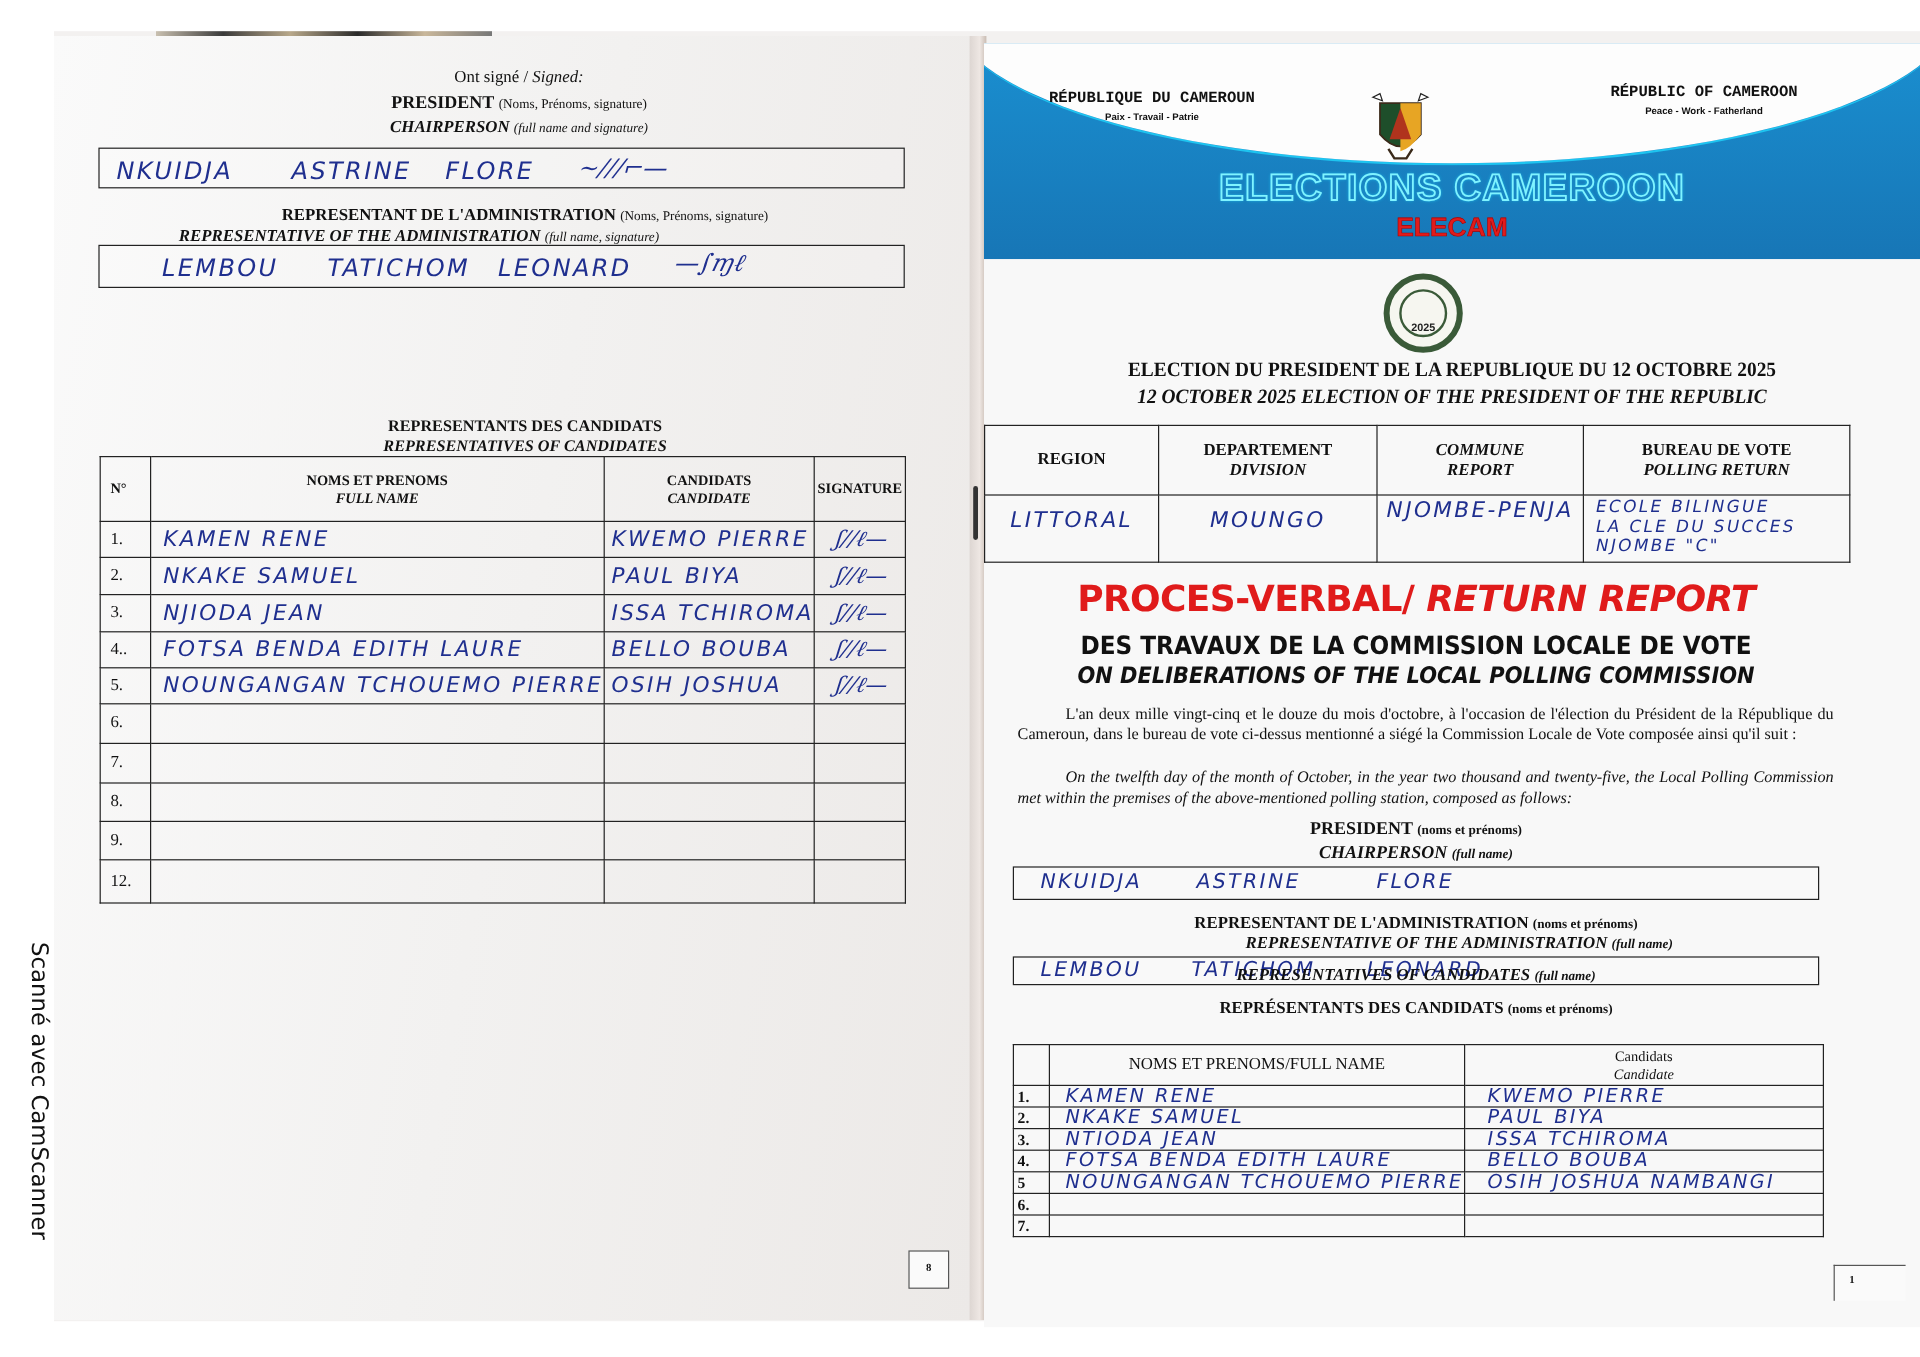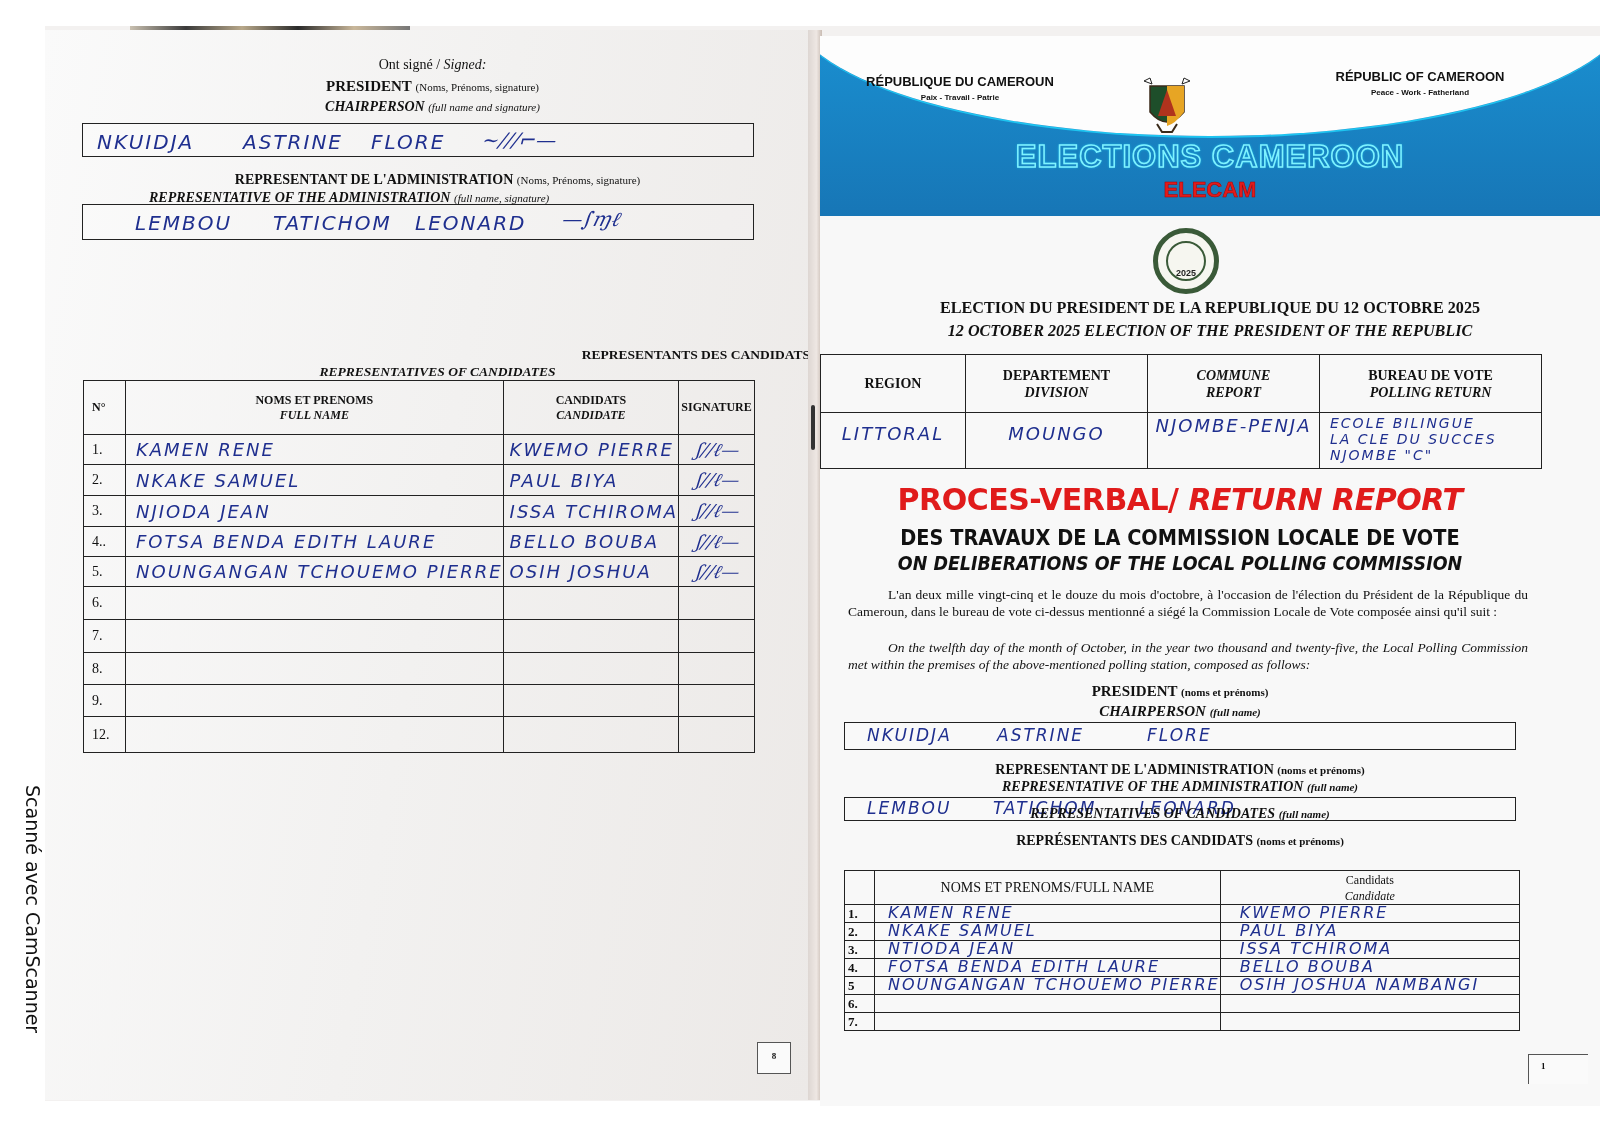--- a/index.html
+++ b/index.html
@@ -27,21 +27,21 @@
   table.cand th { font-size: 12px; font-weight: bold; text-align: center; line-height: 15px; }
   table.cand td.num { font-size: 14px; padding-left: 8px; }
   table.cand td .hand { font-size: 18px; padding-left: 10px; white-space: nowrap; }
 
   
   .banner { position: absolute; left: 0; top: 0; width: 780px; height: 180px; overflow: hidden; }
   .banner .blue { position: absolute; left: 0; top: 0; width: 780px; height: 180px; background: linear-gradient(180deg,#1a8fd0,#1776b6); }
   .banner .white-arc { position: absolute; left: -30px; top: -160px; width: 840px; height: 260px; background: #fdfdfd; border-radius: 0 0 50% 50%; }
   .banner .arc-line { position: absolute; left: -30px; top: -160px; width: 840px; height: 262px; border-radius: 0 0 50% 50%; border-bottom: 2px solid #1ec4f0; }
   .rep { position: absolute; font-family: "Liberation Sans", sans-serif; font-weight: bold; text-align: center; }
-  .rep .t1 { font-size: 13px; color: #111; }
+  .rep .t1 { font-size: 13px; color: #111; font-family: Liberation Mono, monospace; }
   .rep .t2 { font-size: 8px; color: #111; margin-top: 4px; }
   .emblem { position: absolute; left: 322px; top: 40px; width: 50px; height: 60px; }
   .elections { position: absolute; left: 0; top: 103px; width: 780px; text-align: center; font-family: "Liberation Sans", sans-serif; font-weight: bold; font-size: 31px; color: #1886c4; letter-spacing: 1px; -webkit-text-stroke: 1.5px #7ff3ff; text-shadow: 0 0 3px #1cd9ff; }
   .elecam { position: absolute; left: 0; top: 141px; width: 780px; text-align: center; font-family: "Liberation Sans", sans-serif; font-weight: bold; font-size: 22px; color: #e11b1b; -webkit-text-stroke: 0.5px #a00; }
 
   .seal { position: absolute; left: 333px; top: 192px; width: 66px; height: 66px; border-radius: 50%; border: 5px solid #3a5a38; background: #f6f6f0; }
   .seal .inner { position: absolute; left: 8px; top: 8px; width: 40px; height: 40px; border-radius: 50%; border: 2px solid #3a5a38; font-family: "Liberation Sans", sans-serif; font-size: 9px; font-weight: bold; text-align: center; line-height: 60px; color: #222; }
 
   .title-fr { position: absolute; left: 0; top: 262px; width: 780px; text-align: center; font-family: "Liberation Serif", serif; font-weight: bold; font-size: 17px; transform: scaleX(0.95); }
   .title-en { position: absolute; left: 0; top: 285px; width: 780px; text-align: center; font-family: "Liberation Serif", serif; font-weight: bold; font-style: italic; font-size: 17px; transform: scaleX(0.95); }
@@ -112,21 +112,21 @@
     <i style="font-size:11px;">(full name, signature)</i>
   </div>
 
   <div class="box" style="left:37px; top:174px; width:672px; height:36px;">
     <span class="hand" style="left:52px;">LEMBOU</span>
     <span class="hand" style="left:190px;">TATICHOM</span>
     <span class="hand" style="left:332px;">LEONARD</span>
     <span class="sig" style="left:480px; top:2px;">—∫ɱℓ</span>
   </div>
 
-  <div class="center-line" style="top:317px; left:0; font-size:13.5px; font-weight:bold; padding-left:20px;text-align:right;">REPRESENTANTS DES CANDIDATS</div>
+  <div class="center-line" style="top:317px; left:0; font-size:13.5px; font-weight:bold; padding-left:20px;">REPRESENTANTS DES CANDIDATS</div>
   <div class="center-line" style="top:334px; left:0; font-size:13.5px; font-weight:bold; font-style:italic; padding-left:20px;">REPRESENTATIVES OF CANDIDATES</div>
 
   <table class="cand" style="left:38px; top:350px; width:672px;">
     <thead>
       <tr style="height:54px;">
         <th style="width:42px; text-align:left; padding-left:8px;">N°</th>
         <th style="width:338px;">
           <span>NOMS ET PRENOMS</span><br>
           <i>FULL NAME</i>
         </th>
@@ -304,21 +304,21 @@
   <div class="box" style="left:24px; top:686px; width:672px; height:28px;">
     <span class="hand" style="left:22px; top:2px; font-size:17px;">NKUIDJA</span>
     <span class="hand" style="left:152px; top:2px; font-size:17px;">ASTRINE</span>
     <span class="hand" style="left:302px; top:2px; font-size:17px;">FLORE</span>
   </div>
 
   <div class="heading" style="top:726px; font-size:14px;">
     <span>REPRESENTANT DE L'ADMINISTRATION</span>
     <small>(noms et prénoms)</small>
   </div>
-  <div class="heading it" style="top:743px; font-size:14px;">
+  <div class="heading it" style="top:743px; font-size:14px;margin-left:36px;">
     <span>REPRESENTATIVE OF THE ADMINISTRATION</span>
     <small>(full name)</small>
   </div>
   <div class="box" style="left:24px; top:761px; width:672px; height:24px;">
     <span class="hand" style="left:22px; top:0px; font-size:17px;">LEMBOU</span>
     <span class="hand" style="left:148px; top:0px; font-size:17px;">TATICHOM</span>
     <span class="hand" style="left:294px; top:0px; font-size:17px;">LEONARD</span>
   </div>
 
   <div class="heading" style="top:797px; font-size:14px;">

